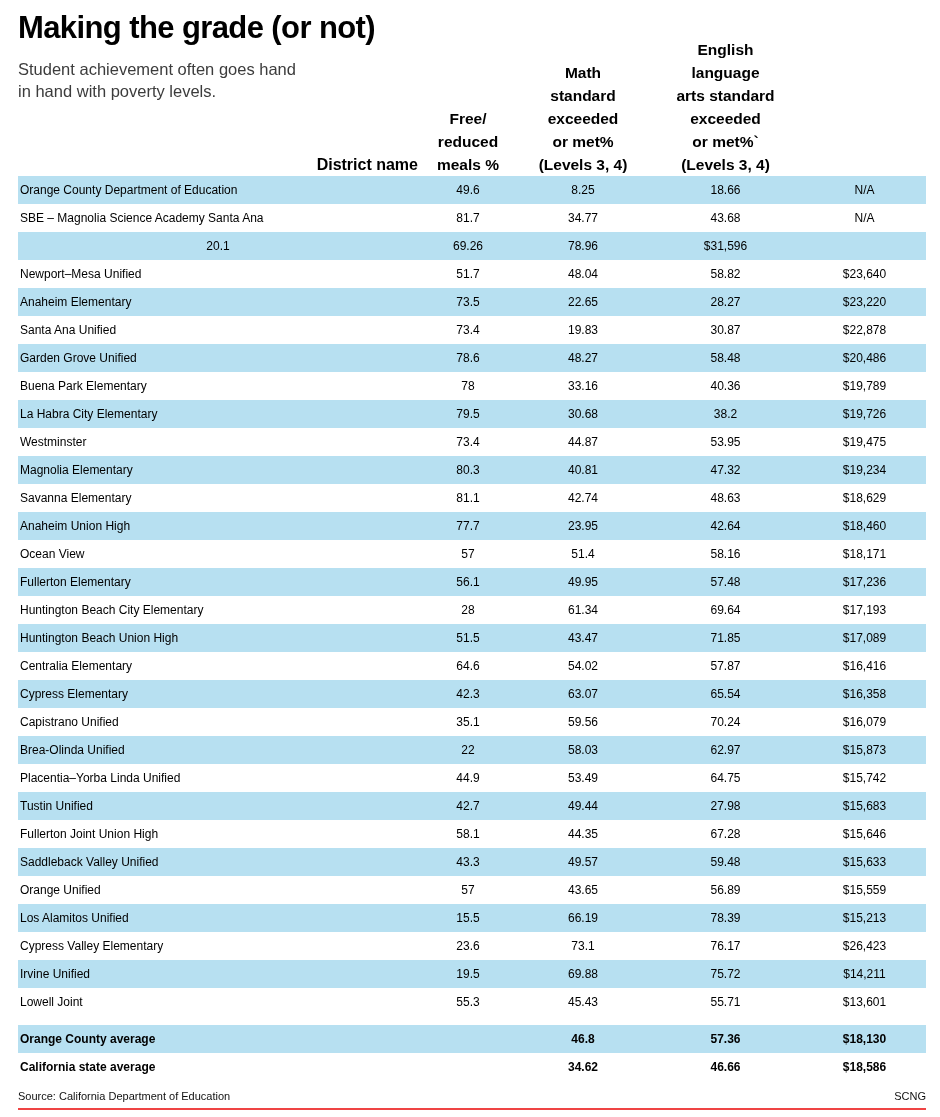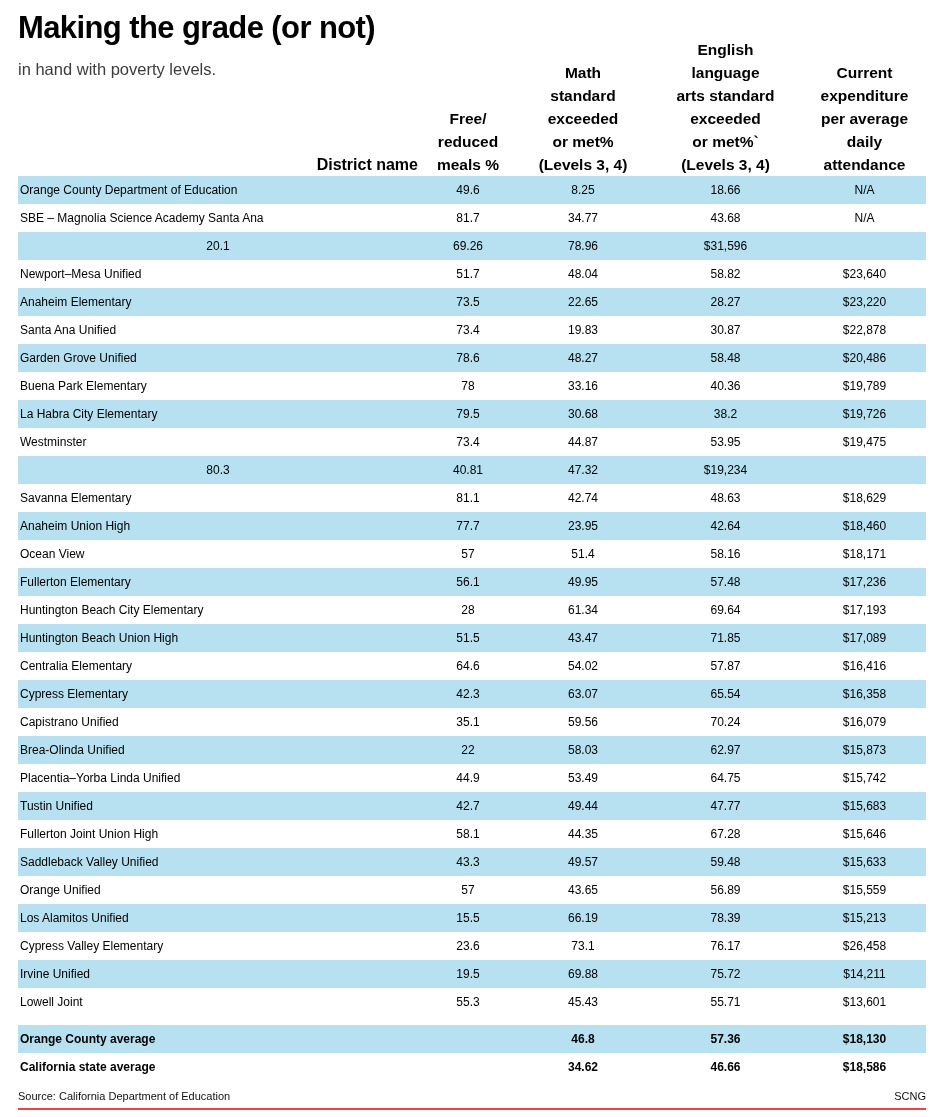--- a/index.html
+++ b/index.html
@@ -32,20 +32,21 @@
 </style>
 </head>
 <body>
 
 <div class="page">
 
   <div class="header">
     <div style="position:absolute; left:0; top:0; width:520px;">
       <h1 class="title">Making the grade (or not)</h1>
       <p class="subtitle">
+        <span>Student achievement often goes hand</span>
         <span>in hand with poverty levels.</span>
       </p>
     </div>
     <div class="grid header-grid">
       <div class="hcell district">District name</div>
       <div class="hcell">
           <span>Free/</span>
           <span>reduced</span>
           <span>meals %</span>
         </div>
@@ -57,27 +58,20 @@
           <span>(Levels 3, 4)</span>
         </div>
       <div class="hcell">
           <span>English</span>
           <span>language</span>
           <span>arts standard</span>
           <span>exceeded</span>
           <span>or met%`</span>
           <span>(Levels 3, 4)</span>
         </div>
-      <div class="hcell">
-          <span>Current</span>
-          <span>expenditure</span>
-          <span>per average</span>
-          <span>daily</span>
-          <span>attendance</span>
-        </div>
     </div>
   </div>
 
   <div id="table-body">
       <div class="grid row hl">
         <div class="cell name">Orange County Department of Education</div>
         <div class="cell num">49.6</div>
         <div class="cell num">8.25</div>
         <div class="cell num">18.66</div>
         <div class="cell num">N/A</div>
@@ -138,20 +132,21 @@
         <div class="cell num">$19,726</div>
       </div>
       <div class="grid row">
         <div class="cell name">Westminster</div>
         <div class="cell num">73.4</div>
         <div class="cell num">44.87</div>
         <div class="cell num">53.95</div>
         <div class="cell num">$19,475</div>
       </div>
       <div class="grid row hl">
+        <div class="cell name">Magnolia Elementary</div>
         <div class="cell num">80.3</div>
         <div class="cell num">40.81</div>
         <div class="cell num">47.32</div>
         <div class="cell num">$19,234</div>
       </div>
       <div class="grid row">
         <div class="cell name">Savanna Elementary</div>
         <div class="cell num">81.1</div>
         <div class="cell num">42.74</div>
         <div class="cell num">48.63</div>
@@ -224,21 +219,21 @@
         <div class="cell name">Placentia–Yorba Linda Unified</div>
         <div class="cell num">44.9</div>
         <div class="cell num">53.49</div>
         <div class="cell num">64.75</div>
         <div class="cell num">$15,742</div>
       </div>
       <div class="grid row hl">
         <div class="cell name">Tustin Unified</div>
         <div class="cell num">42.7</div>
         <div class="cell num">49.44</div>
-        <div class="cell num">47.77</div>
+        <div class="cell num">27.98</div>
         <div class="cell num">$15,683</div>
       </div>
       <div class="grid row">
         <div class="cell name">Fullerton Joint Union High</div>
         <div class="cell num">58.1</div>
         <div class="cell num">44.35</div>
         <div class="cell num">67.28</div>
         <div class="cell num">$15,646</div>
       </div>
       <div class="grid row hl">
@@ -260,21 +255,21 @@
         <div class="cell num">15.5</div>
         <div class="cell num">66.19</div>
         <div class="cell num">78.39</div>
         <div class="cell num">$15,213</div>
       </div>
       <div class="grid row">
         <div class="cell name">Cypress Valley Elementary</div>
         <div class="cell num">23.6</div>
         <div class="cell num">73.1</div>
         <div class="cell num">76.17</div>
-        <div class="cell num">$26,458</div>
+        <div class="cell num">$26,423</div>
       </div>
       <div class="grid row hl">
         <div class="cell name">Irvine Unified</div>
         <div class="cell num">19.5</div>
         <div class="cell num">69.88</div>
         <div class="cell num">75.72</div>
         <div class="cell num">$14,211</div>
       </div>
       <div class="grid row">
         <div class="cell name">Lowell Joint</div>

